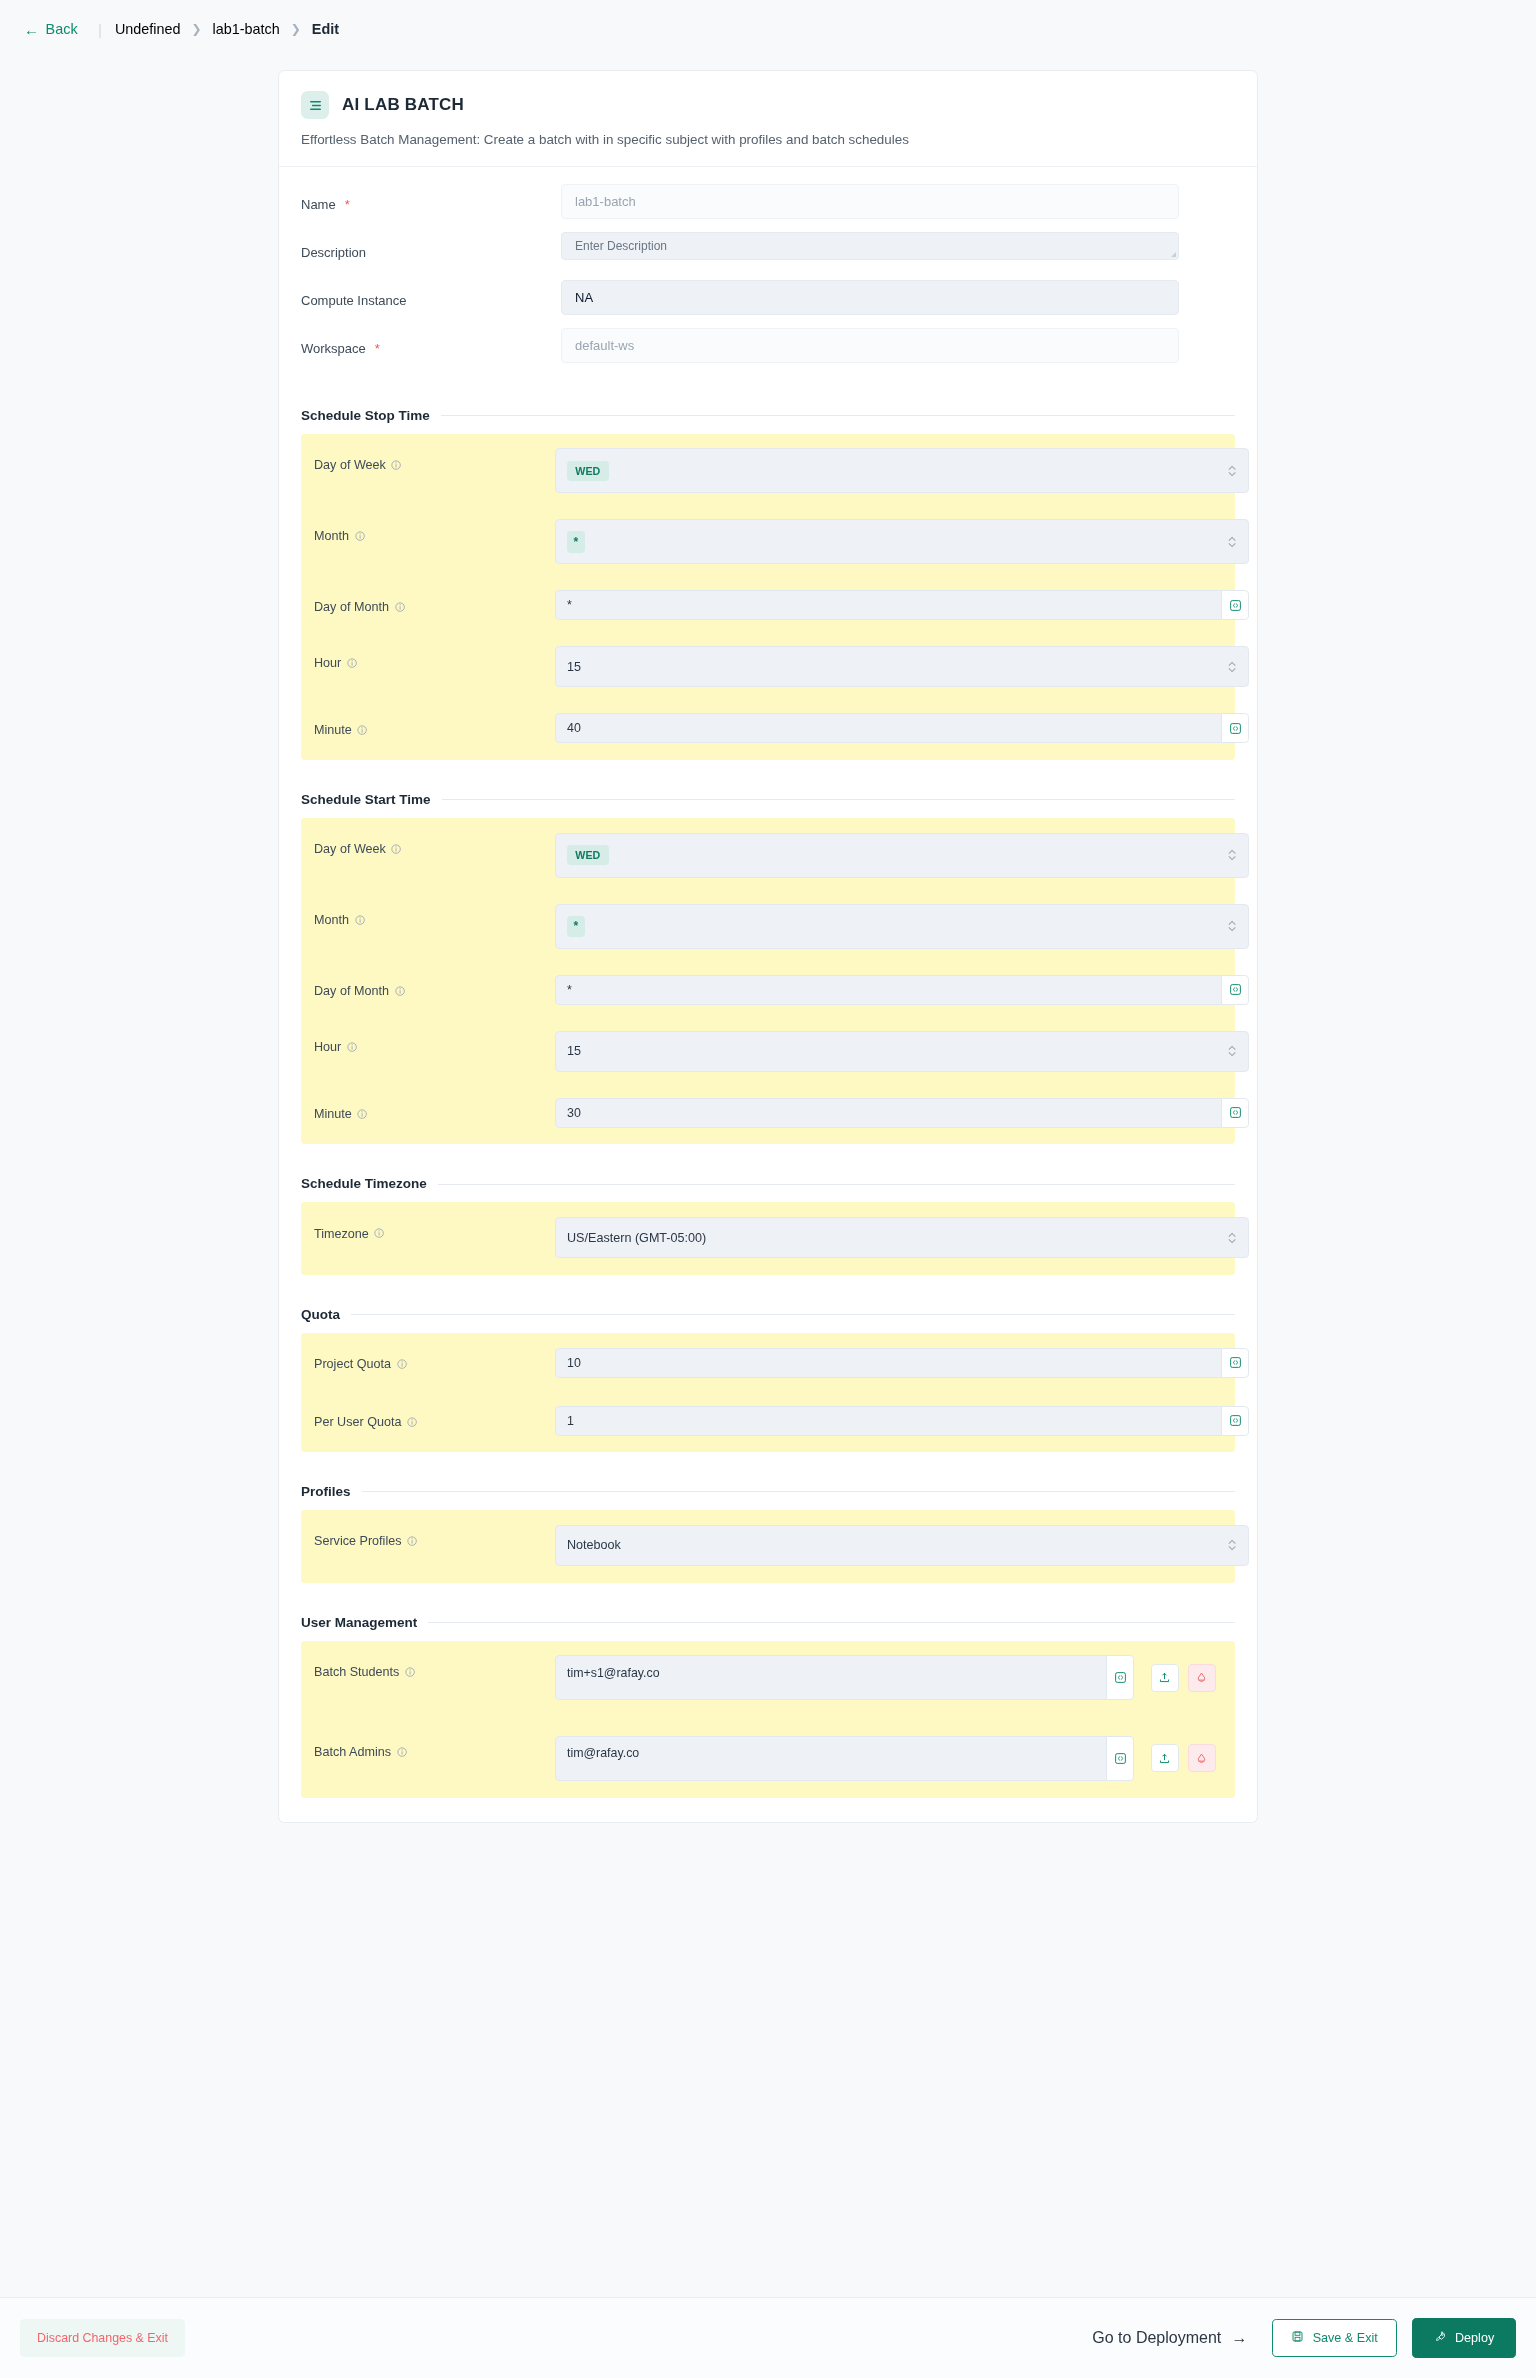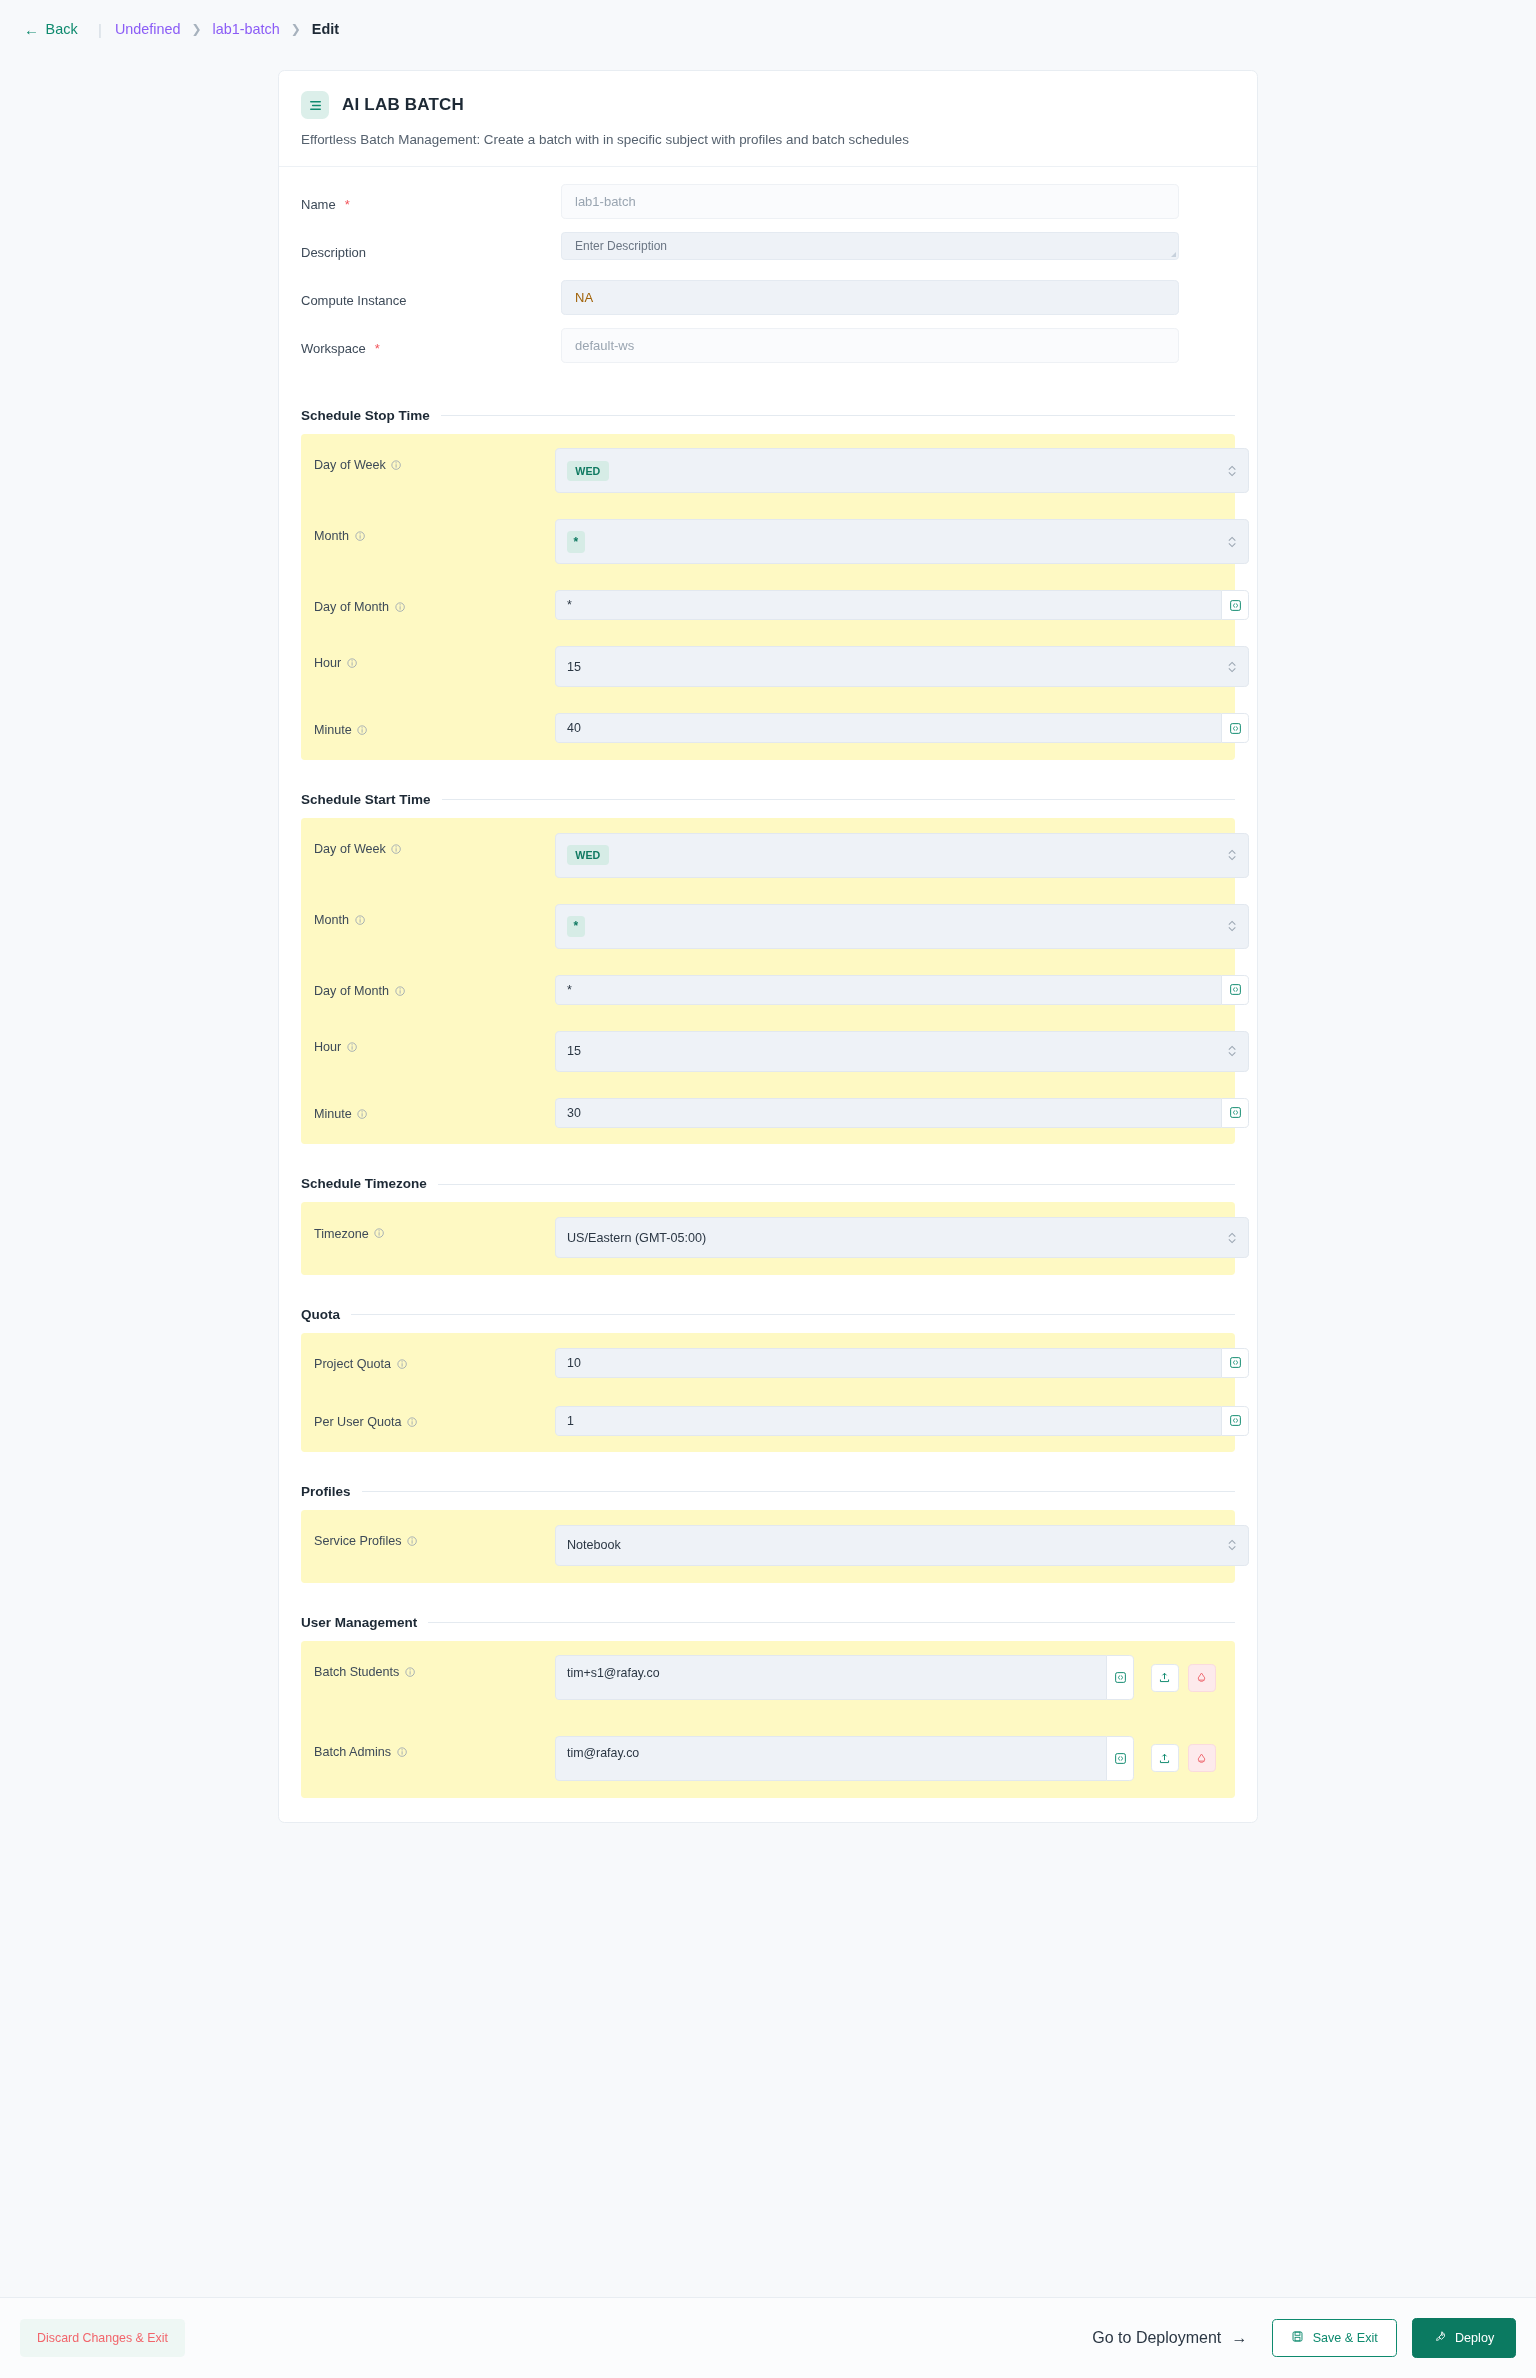--- a/index.html
+++ b/index.html
@@ -21,21 +21,21 @@
     font-size: 14.4px;
     background: #f7f9fb;
   }
   .back-link {
     display: flex; align-items: center; gap: 6.5px;
     color: #0e8a6e; font-size: 14.4px; cursor: pointer;
     padding: 3.7px 7.4px;
   }
   .back-arrow { font-size: 15px; line-height: 1; color: #0e8a6e; }
   .crumb-sep-pipe { color: #d3dbe3; margin: 0 13px; font-size: 15px; }
-  .crumb { color: #8b5cf6; padding: 1.9px 0; }
+  .crumb { color: #000000; padding: 1.9px 0; }
   .crumb.clickable { cursor: pointer; }
   .crumb.current { color: #1d2935; font-weight: bold; }
   .crumb-chev { color: #a7b2bd; margin: 0 11px; font-size: 12px; }
 
   
   .card {
     position: absolute;
     left: 278px;
     top: 70px;
     width: 980px;
@@ -71,21 +71,21 @@
   .info-icon { display: inline-flex; }
   .fctl { flex: 1; }
 
   
   .tinput {
     width: 618px; height: 35px;
     background: #fafbfd; border: 0.9px solid #eef1f5; border-radius: 4.6px;
     display: flex; align-items: center; padding: 0 13px;
     font-size: 13px; color: #9aa5b1;
   }
-  .tinput.filled { color: #a16207; background: #eef2f7; border-color: #e4eaf1; }
+  .tinput.filled { color: #0f172a; background: #eef2f7; border-color: #e4eaf1; }
   .tarea {
     width: 618px; height: 28px;
     background: #eef2f7; border: 0.9px solid #e4eaf1; border-radius: 3.7px;
     padding: 6.5px 13px; font-size: 12px; color: #6b7684;
     position: relative;
   }
   .tarea:after{
     content:""; position:absolute; right:1.9px; bottom:1.9px;
     width:0;height:0;border-left:5.6px solid transparent;border-bottom:5.6px solid #c7d1dc;
   }

